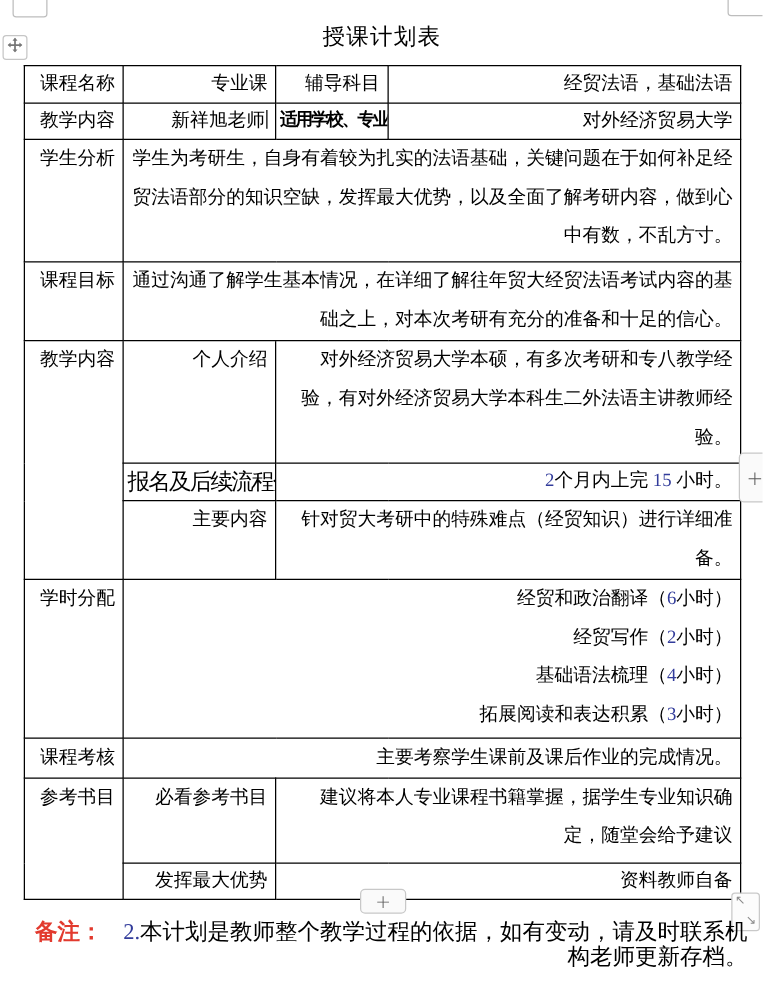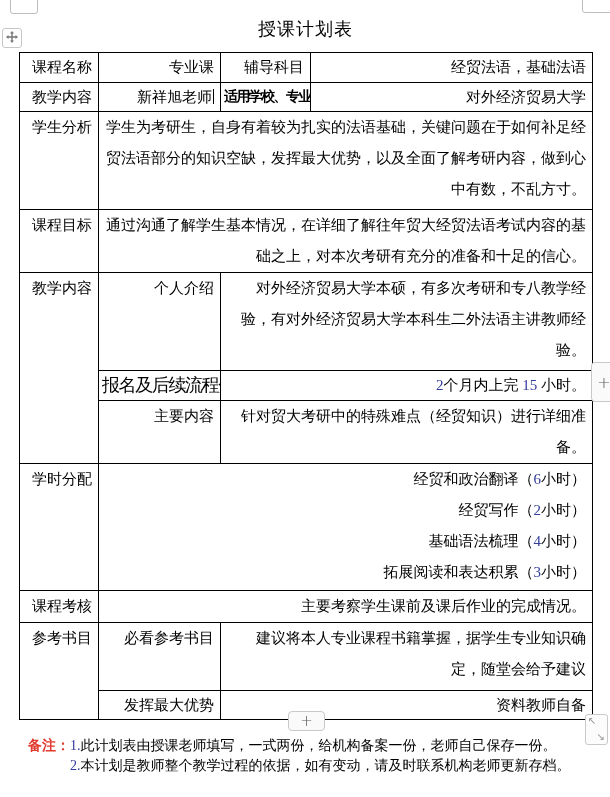--- a/index.html
+++ b/index.html
@@ -27,21 +27,21 @@
   tr.h32{height:32px} tr.h68{height:68px}
   tr.h30 td, tr.h29 td{line-height:28px;}
   tr.h32 td{line-height:31px;margin-top:12px;}
   .sq1{white-space:nowrap;letter-spacing:-1.6px;padding:0 3px;font-size:14px;font-weight:bold;}
   .sq2{white-space:nowrap;letter-spacing:-1.4px;padding:0 3px;font-size:18px;}
   .digit{font-family:"Liberation Serif","DejaVu Serif",serif;color:#323c9b;}
   .caret{display:inline-block;width:1px;height:15px;background:#000;vertical-align:-2px;margin-left:1px;}
   
   .notes{
     position:absolute;left:28px;top:736px;width:570px;
-    display:flex;font-size:14px;line-height:19.5px;
+    display:flex;font-size:18px;line-height:19.5px;text-align:right;
   }
   .notes-label{color:#e23a2e;font-weight:bold;flex:none;}
   .notes-items{flex:1;}
   
   .handle-box{
     position:absolute;background:#ffffff;border:1px solid #c6c6c6;border-radius:3px;
     box-sizing:border-box;
   }
   .move-handle{left:2px;top:28px;width:20px;height:20px;display:flex;align-items:center;justify-content:center;}
   .frag-tl{left:10px;top:-16px;width:28px;height:30px;border-color:#bdbdbd;}
@@ -152,16 +152,15 @@
 </div>
 
 <div class="resize-handle">
   <span class="nw">↖</span>
   <span class="se">↘</span>
 </div>
 
 <div class="notes">
   <span class="notes-label">备注：</span>
   <div class="notes-items">
-    <div><span class="digit">1.</span>此计划表由授课老师填写，一式两份，给机构备案一份，老师自己保存一份。</div>
     <div><span class="digit">2.</span>本计划是教师整个教学过程的依据，如有变动，请及时联系机构老师更新存档。</div>
   </div>
 </div>
 
 </body></html>

